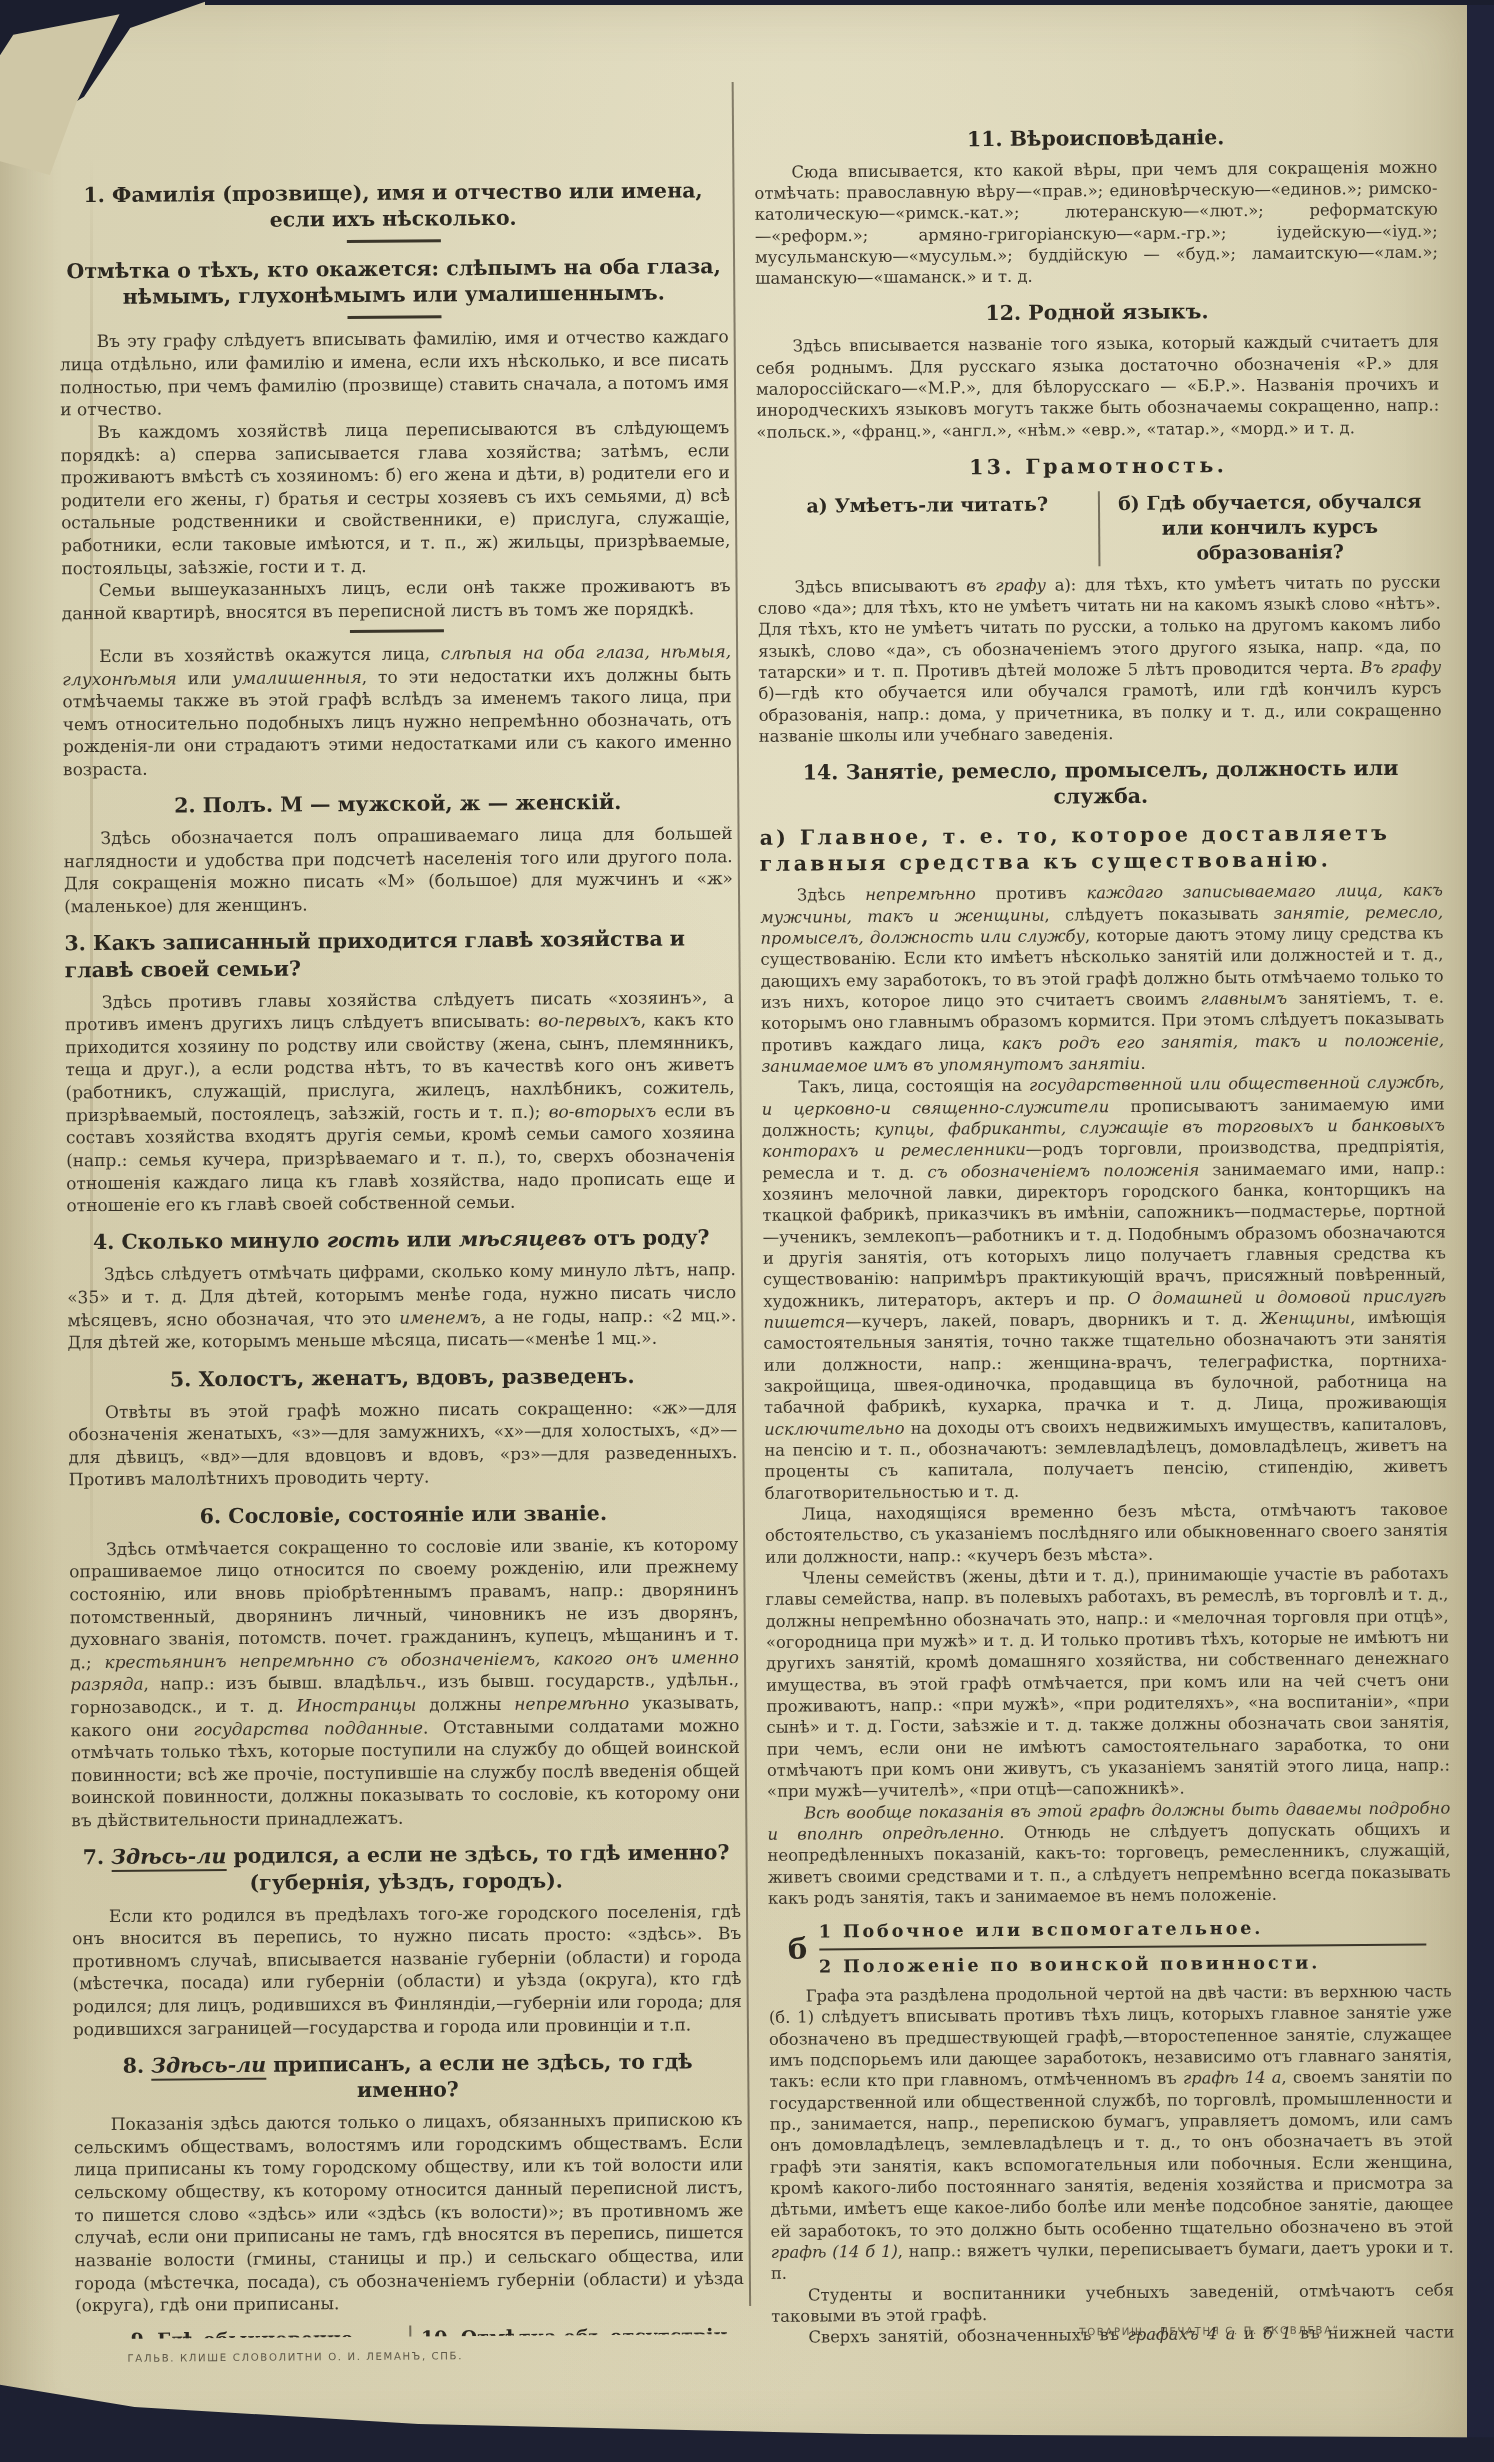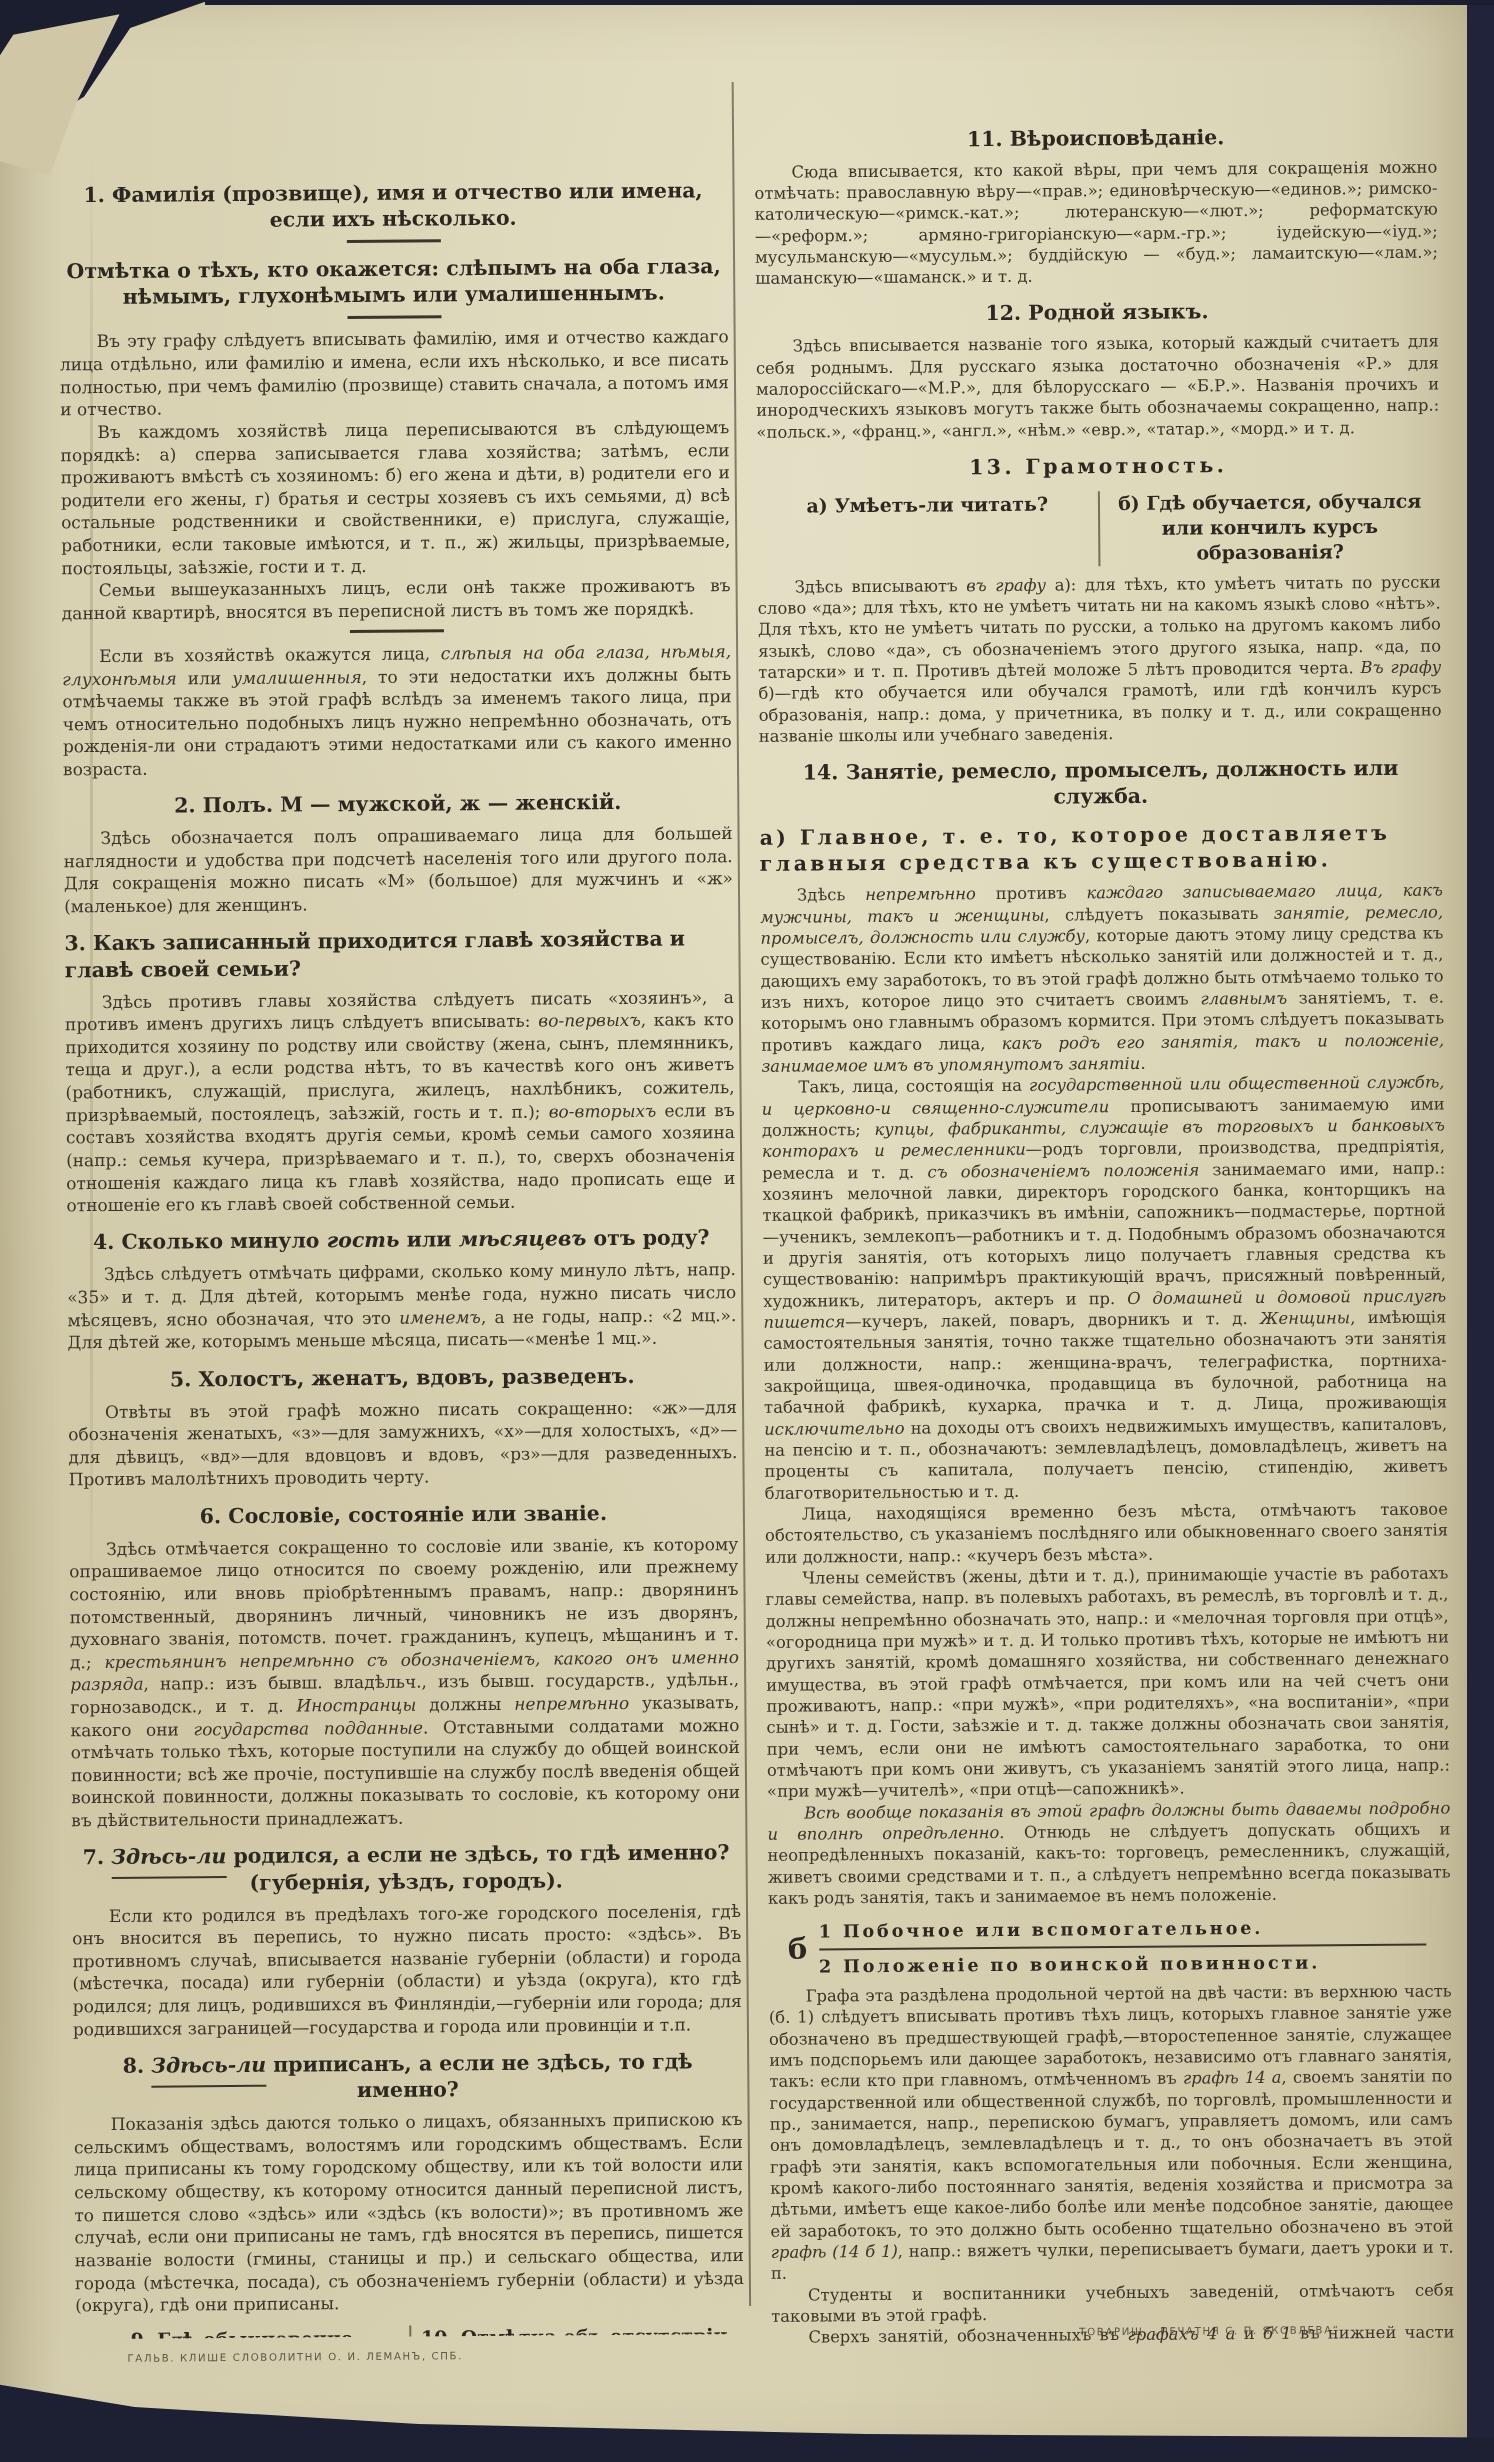--- a/index.html
+++ b/index.html
@@ -38,21 +38,21 @@
   .divider{
     position:absolute;left:731px;top:82px;width:2px;height:2224px;
     background:rgba(66,58,44,.6);
   }
   .col{position:absolute;color:#3b3429;overflow:hidden;}
   .col-left{left:57px;top:164px;width:669px;height:2170px;font-size:17px;line-height:1.33;}
   .col-right{left:753px;top:115px;width:683px;height:2233px;font-size:16.4px;line-height:1.3;}
   .hd{font-weight:bold;text-align:center;font-size:20.5px;line-height:1.28;margin:12.7px 5.9px 7.8px;color:#2c2820;}
   .hd.hl{text-align:left;margin-left:0;margin-right:0;}
   .hd.sp{letter-spacing:3.4px;}
-  .lead-u{font-style:italic;border-bottom:2px solid #3a3529;padding-bottom:8px;}
+  .lead-u{font-style:italic;border-bottom:2px solid #3a3529;padding-bottom:1px;}
   .ital{font-style:italic;}
   .para{margin:0;text-indent:37px;text-align:justify;}
   .srule{width:94px;height:2.9px;background:#3a3529;margin:7.8px auto 9.8px;}
   .twocol{display:flex;margin:11.7px 0 7.8px;}
   .cell{flex:1;font-weight:bold;font-size:19px;text-align:center;padding:0 9.8px;line-height:1.32;color:#2c2820;}
   .cell.cr{border-left:2px solid rgba(60,54,42,.65);}
   .brace{display:flex;align-items:center;margin:11.7px 0 7.8px;}
   .blab{font-size:29px;font-weight:bold;padding:0 11.7px 0 19.5px;color:#2c2820;}
   .bct{flex:1;}
   .bln{font-weight:bold;letter-spacing:2.9px;font-size:17.6px;color:#2c2820;}

